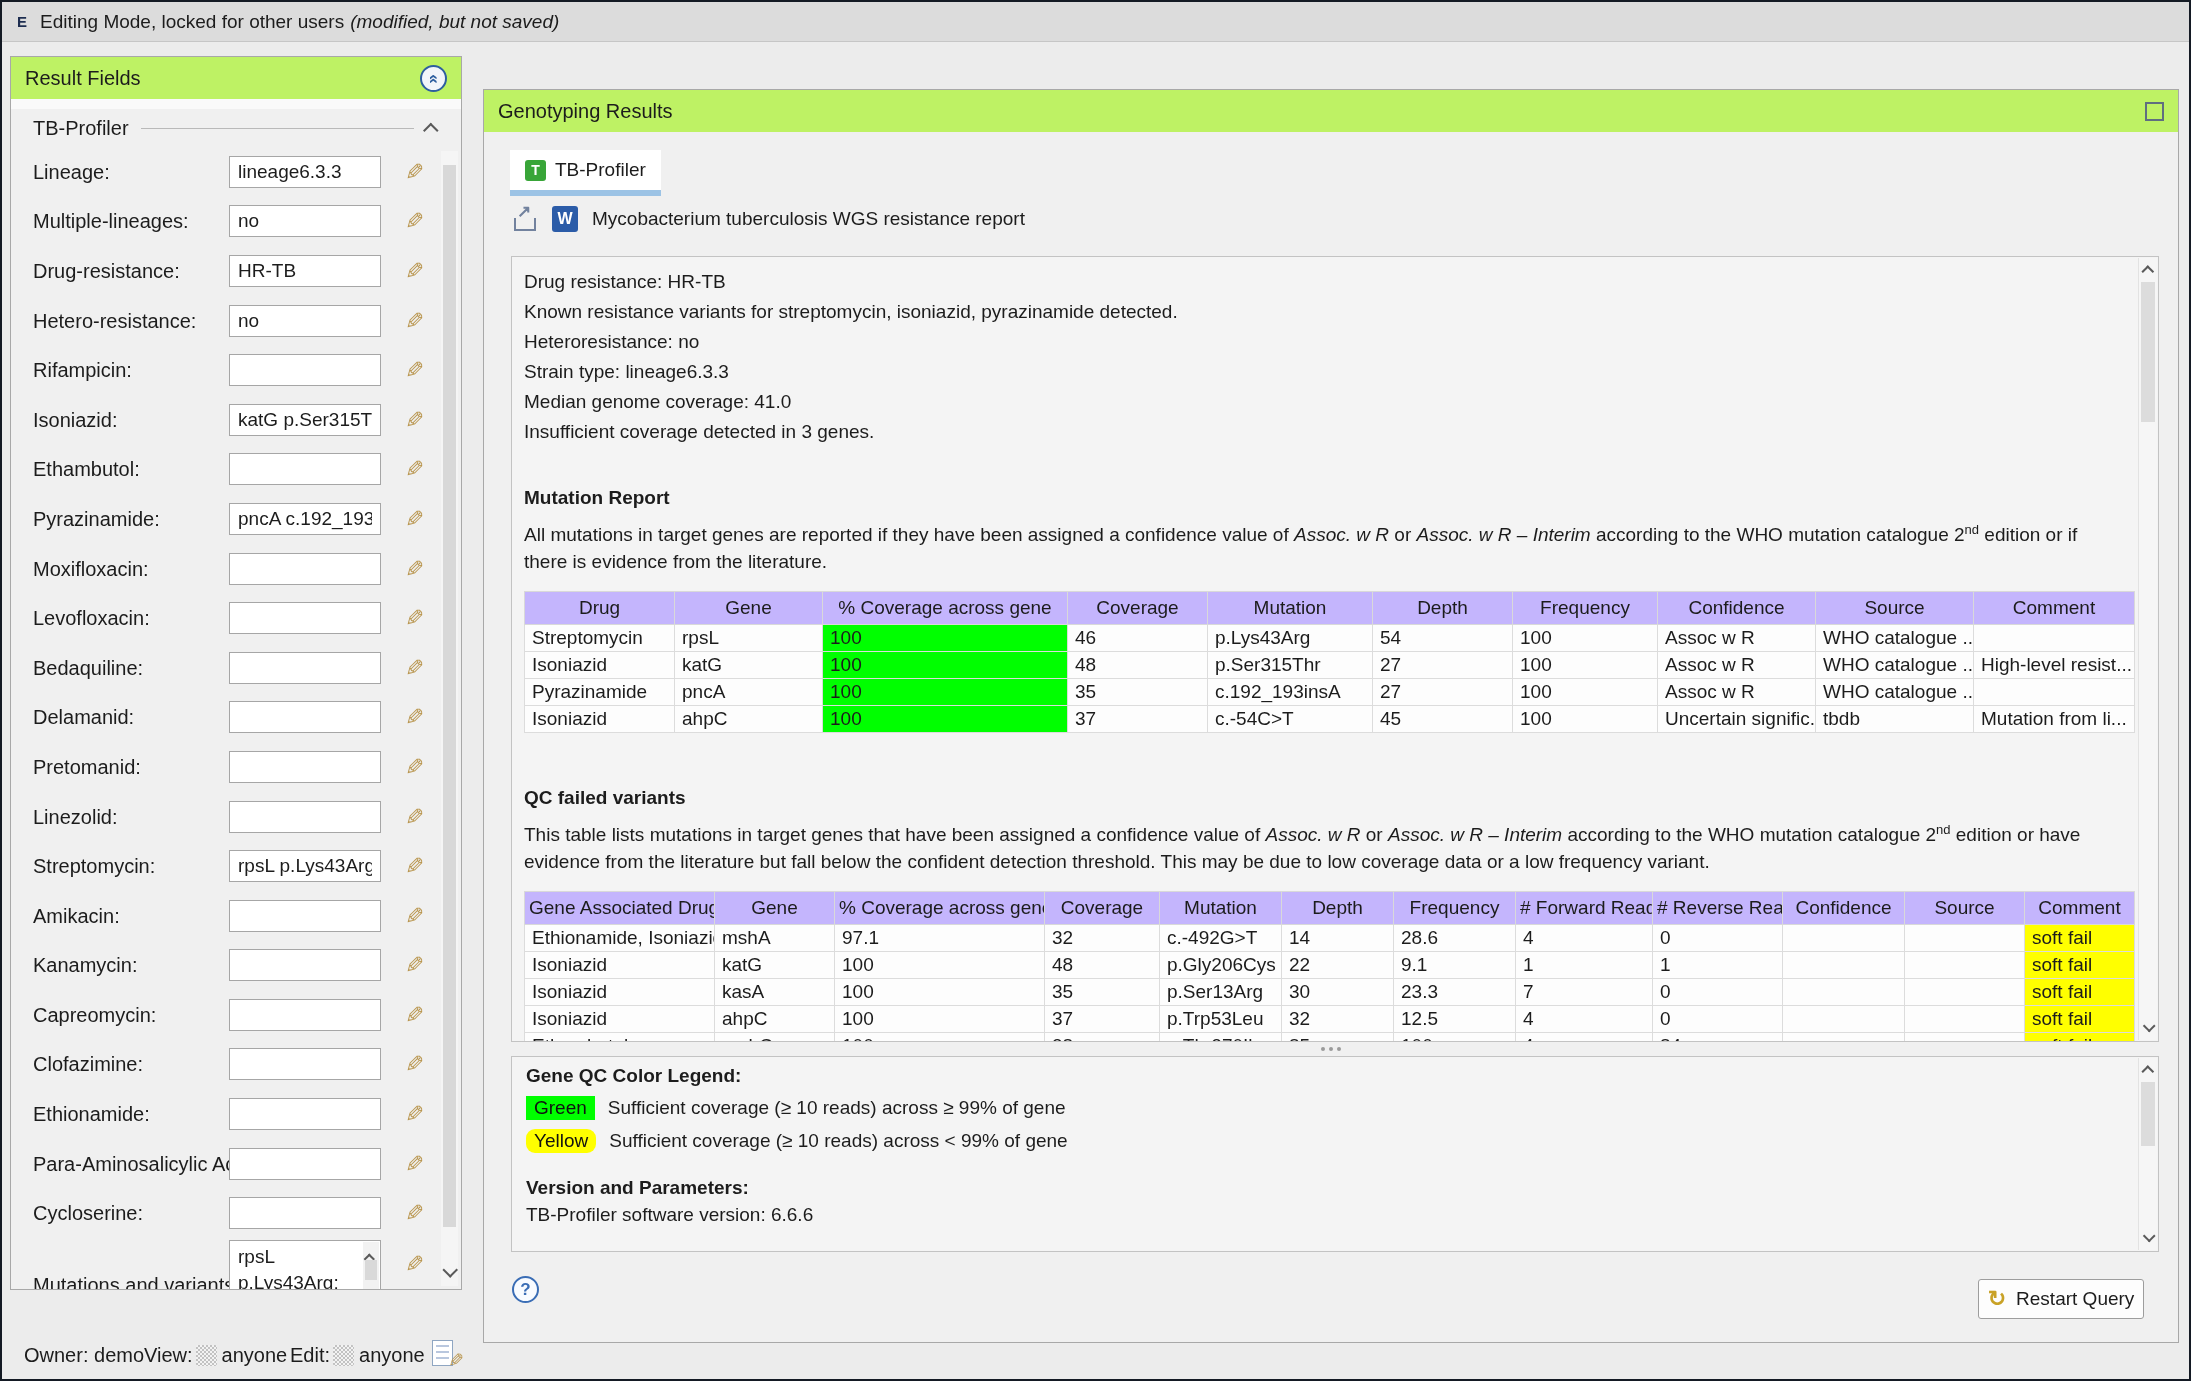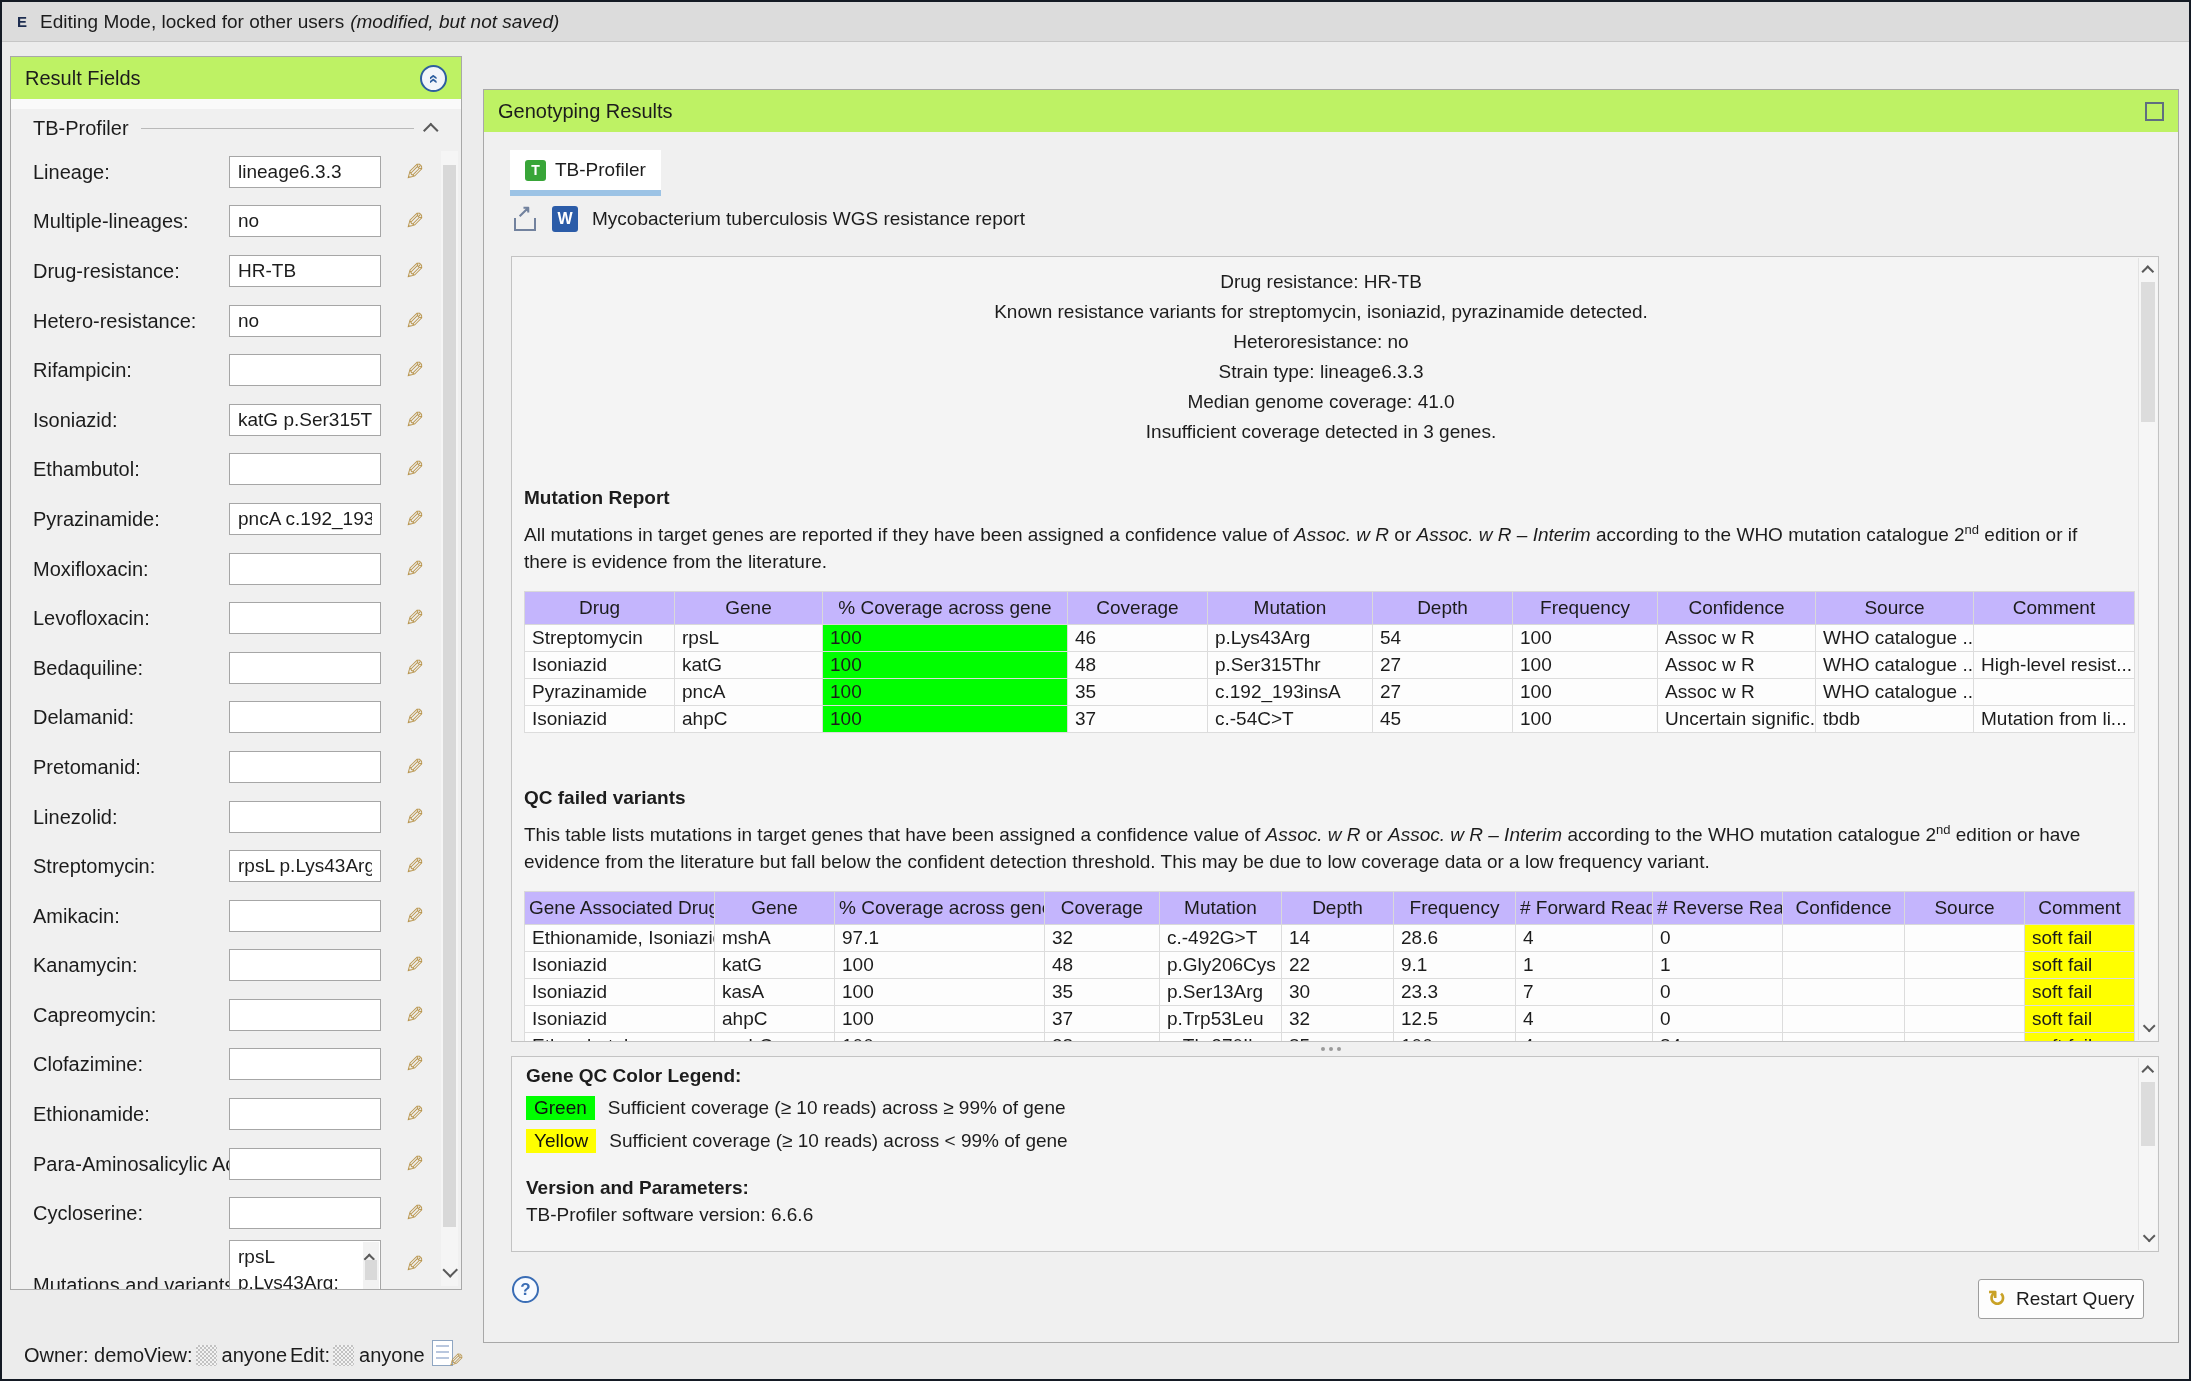--- a/index.html
+++ b/index.html
@@ -49,21 +49,21 @@
   .tab { position:absolute; left:26px; top:60px; height:40px; background:#fff; display:flex; align-items:center; gap:9px; padding:0 15px; font-size:19px; }
   .tab-ticon { width:21px; height:21px; background:var(--tab-green,#38a538); color:#fff; border-radius:3px; display:flex; align-items:center; justify-content:center; font-size:14px; font-weight:bold; }
   .tab-strip { position:absolute; left:26px; top:100px; height:6px; width:150px; background:var(--tab-underline,#9cc3e5); }
   .report-row { position:absolute; left:28px; top:114px; display:flex; align-items:center; gap:14px; font-size:19px; height:30px; }
   .export-icon { position:relative; width:26px; height:26px; }
   .export-tray { position:absolute; left:2px; right:2px; bottom:1px; height:13px; border:2px solid #72829e; border-top:none; }
   .export-arr { position:absolute; left:5px; top:-5px; font-size:17px; color:#72829e; font-weight:bold; }
   .w-icon { width:26px; height:26px; background:var(--word-blue,#2b5ca8); color:#fff; font-weight:bold; font-size:16px; border-radius:3px; display:flex; align-items:center; justify-content:center; }
 
   .report-box { position:absolute; left:27px; top:166px; width:1648px; height:786px; border:1px solid #c3c3c3; background:#f4f4f4; overflow:hidden; padding:14px 40px 0 12px; }
-  .line { height:30px; font-size:19px; white-space:nowrap;text-align:center; }
+  .line { height:30px; font-size:19px; white-space:nowrap; }
   .sec { font-size:19px; font-weight:bold; line-height:26px; }
   .g1 { height:34px; } .g2 { height:52px; }
   .para { font-size:19px; line-height:27px; width:1570px; margin-top:10px; }
   .para i { font-style:italic; }
   sup { font-size:13px; vertical-align:super; line-height:0; }
   .tblhost { margin-top:16px; }
   table.rtable { border-collapse:collapse; table-layout:fixed; border:1px solid #c9c9c9; background:#fdfdfd; }
   .rtable th { font-weight:normal; text-align:center; height:33px; background:#c4b5fd; border:1px solid #d9d9d9; font-size:19px; padding:0 4px; overflow:hidden; white-space:nowrap; }
   .rtable td { height:27px; border:1px solid #dcdcdc; font-size:19px; padding:0 7px; white-space:nowrap; overflow:hidden; background:#fdfdfd; }
   .rtable td.green { background:var(--green,#00ff00); }
@@ -494,21 +494,21 @@
     </div>
 
     <div class="legend-box">
       <div class="legend-title">Gene QC Color Legend:</div>
       <div>
           <div class="legend-row">
             <span class="swatch" style="background: rgb(0, 255, 0);">Green</span>
             <span>Sufficient coverage (≥ 10 reads) across ≥ 99% of gene</span>
           </div>
           <div class="legend-row">
-            <span class="swatch" style="background: rgb(255, 255, 0);">Yellow</span>
+            <span class="swatch" style="background: rgb(255, 255, 0); border-radius: 9px;">Yellow</span>
             <span>Sufficient coverage (≥ 10 reads) across &lt; 99% of gene</span>
           </div>
         </div>
       <div class="ver-title">Version and Parameters:</div>
       <div class="ver-line">TB-Profiler software version: 6.6.6</div>
       <div class="vscroll">
         <div class="sb-btn top">
             <span class="chev up"></span>
           </div>
         <div class="sb-thumb" style="top:24px;height:64px;"></div>

